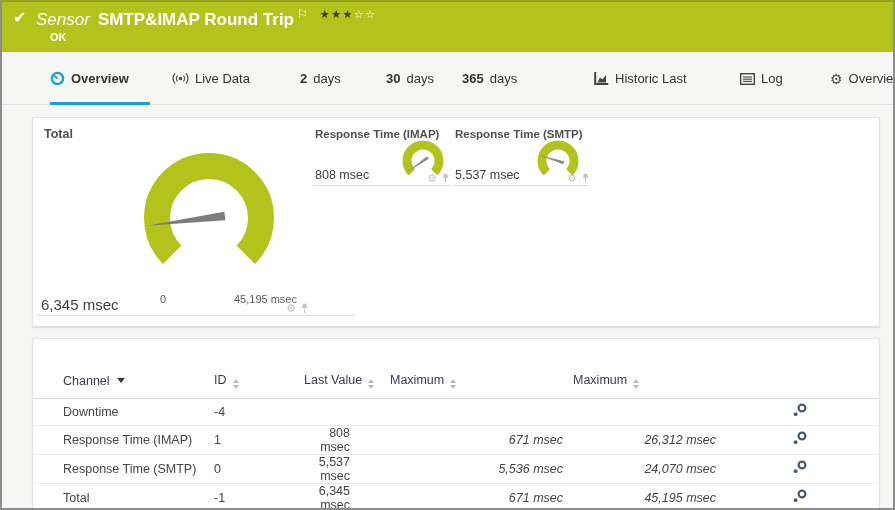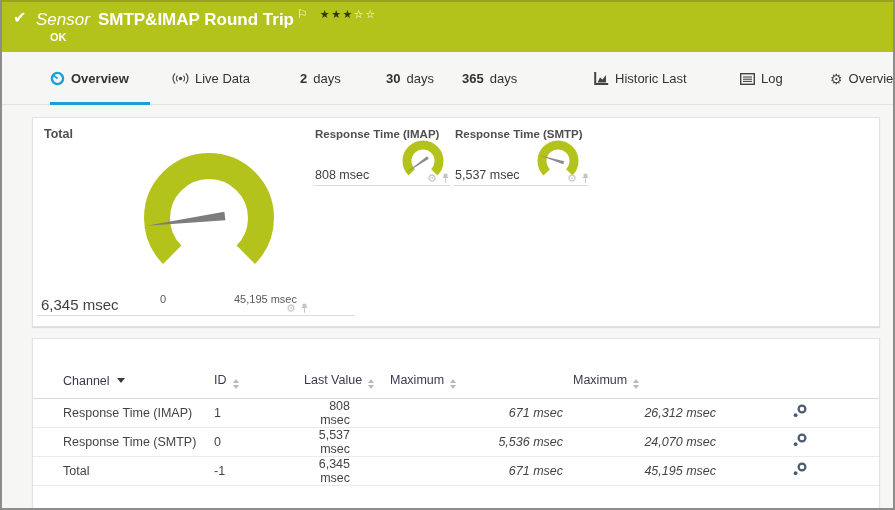--- a/index.html
+++ b/index.html
@@ -237,20 +237,33 @@
               </span></th>
         <th class="r"><span>Maximum</span><span class="sort">
                 <span class="up"></span>
                 <span class="down"></span>
               </span></th>
         <th></th>
       </tr>
       </thead>
       <tbody>
       <tr>
+        <td class="cell-channel">Downtime</td>
+        <td>-4</td>
+        <td class="r cell-last"></td>
+        <td class="r cell-min"></td>
+        <td class="r cell-max"></td>
+        <td class="cell-edit">
+          <svg width="16" height="14" viewBox="0 0 16 14">
+            <circle cx="10" cy="5" r="3.4" fill="none" stroke="#4a5b6e" stroke-width="2.2"></circle>
+            <circle cx="3.6" cy="11.2" r="1.9" fill="#4a5b6e"></circle>
+          </svg>
+        </td>
+      </tr>
+      <tr>
         <td class="cell-channel">Response Time (IMAP)</td>
         <td>1</td>
         <td class="r cell-last">808 msec</td>
         <td class="r cell-min">671 msec</td>
         <td class="r cell-max">26,312 msec</td>
         <td class="cell-edit">
           <svg width="16" height="14" viewBox="0 0 16 14">
             <circle cx="10" cy="5" r="3.4" fill="none" stroke="#4a5b6e" stroke-width="2.2"></circle>
             <circle cx="3.6" cy="11.2" r="1.9" fill="#4a5b6e"></circle>
           </svg>

